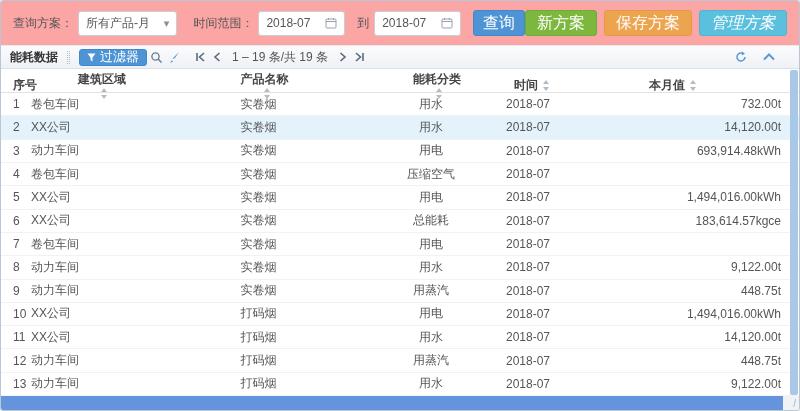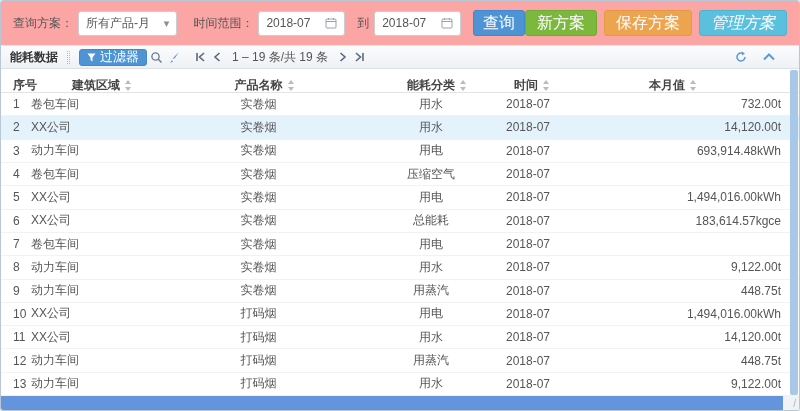--- a/index.html
+++ b/index.html
@@ -57,21 +57,21 @@
         border-bottom:1px solid #f1f2f3; cursor:pointer; }
   .tr.sel { background:#e4f2fc; }
   .td { font-size:12px; color:#555; white-space:nowrap; overflow:hidden; }
 
   .c0 { flex:0 0 30px;  padding-left:12px; }
   .c1 { flex:0 0 130px; }
   .c2 { flex:0 0 195px; }
   .c3 { flex:0 0 150px; }
   .c4 { flex:0 0 115px; }
   .c5 { flex:1; }
-  .th.c1,.th.c2,.th.c3 { justify-content:center; }
+  .th.c1,.th.c2,.th.c3 { justify-content:center;flex-direction:column; }
   .th.c4 { padding-left:2px; }
   .th.c5 { padding-left:22px; }
   .td.c2,.td.c3 { text-align:center; }
   .td.c5 { text-align:right; padding-right:18px; }
 
   .sort { display:inline-block; width:7px; height:11px; position:relative; margin-left:5px; }
   .sort::before { content:''; position:absolute; top:0; left:0;
                   border-left:3.5px solid transparent; border-right:3.5px solid transparent;
                   border-bottom:4px solid #b4bcc4; }
   .sort::after  { content:''; position:absolute; bottom:0; left:0;

